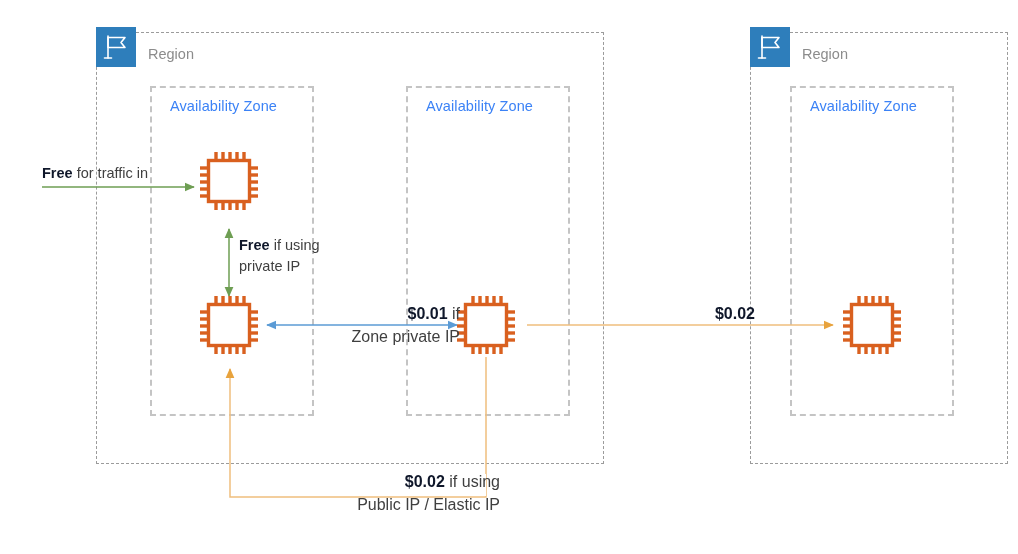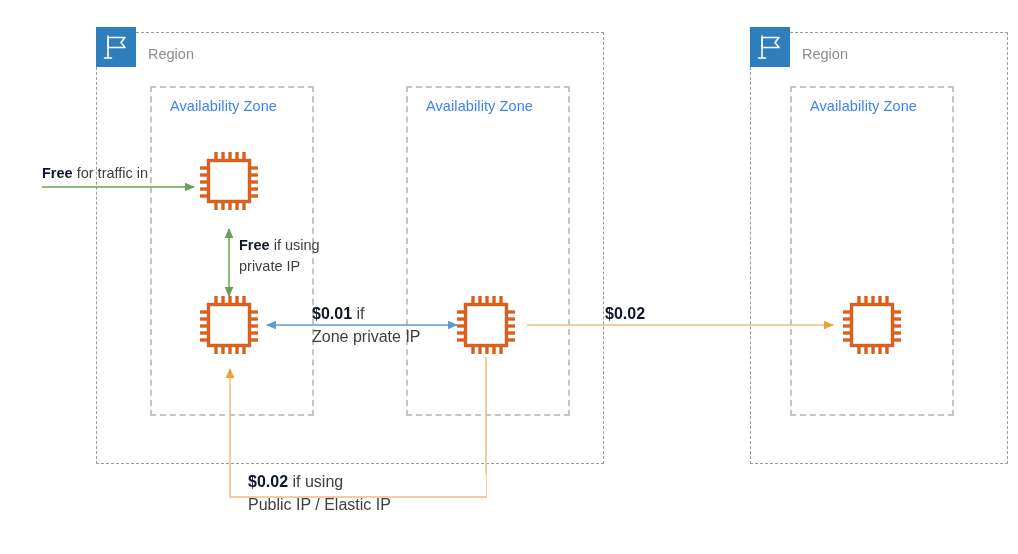--- a/index.html
+++ b/index.html
@@ -74,21 +74,21 @@
   
   .edge-label {
     position: absolute;
     font-size: 14.5px;
     color: #3f3f3f;
     white-space: nowrap;
     line-height: 1.45;
   }
   .edge-label b { font-weight: bold; color: #0f172a; }
   .edge-label .ln { display: block; }
-  .center { text-align: left; }
+  .center { text-align: right; }
   .big { font-size: 16px; }
 </style>
 </head>
 <body>
 
 <div id="canvas">
 
   <div class="region-box" style="left:96px; top:32px; width:508px; height:432px;"></div>
 
   <div class="region-badge" style="left:96px; top:27px;">

